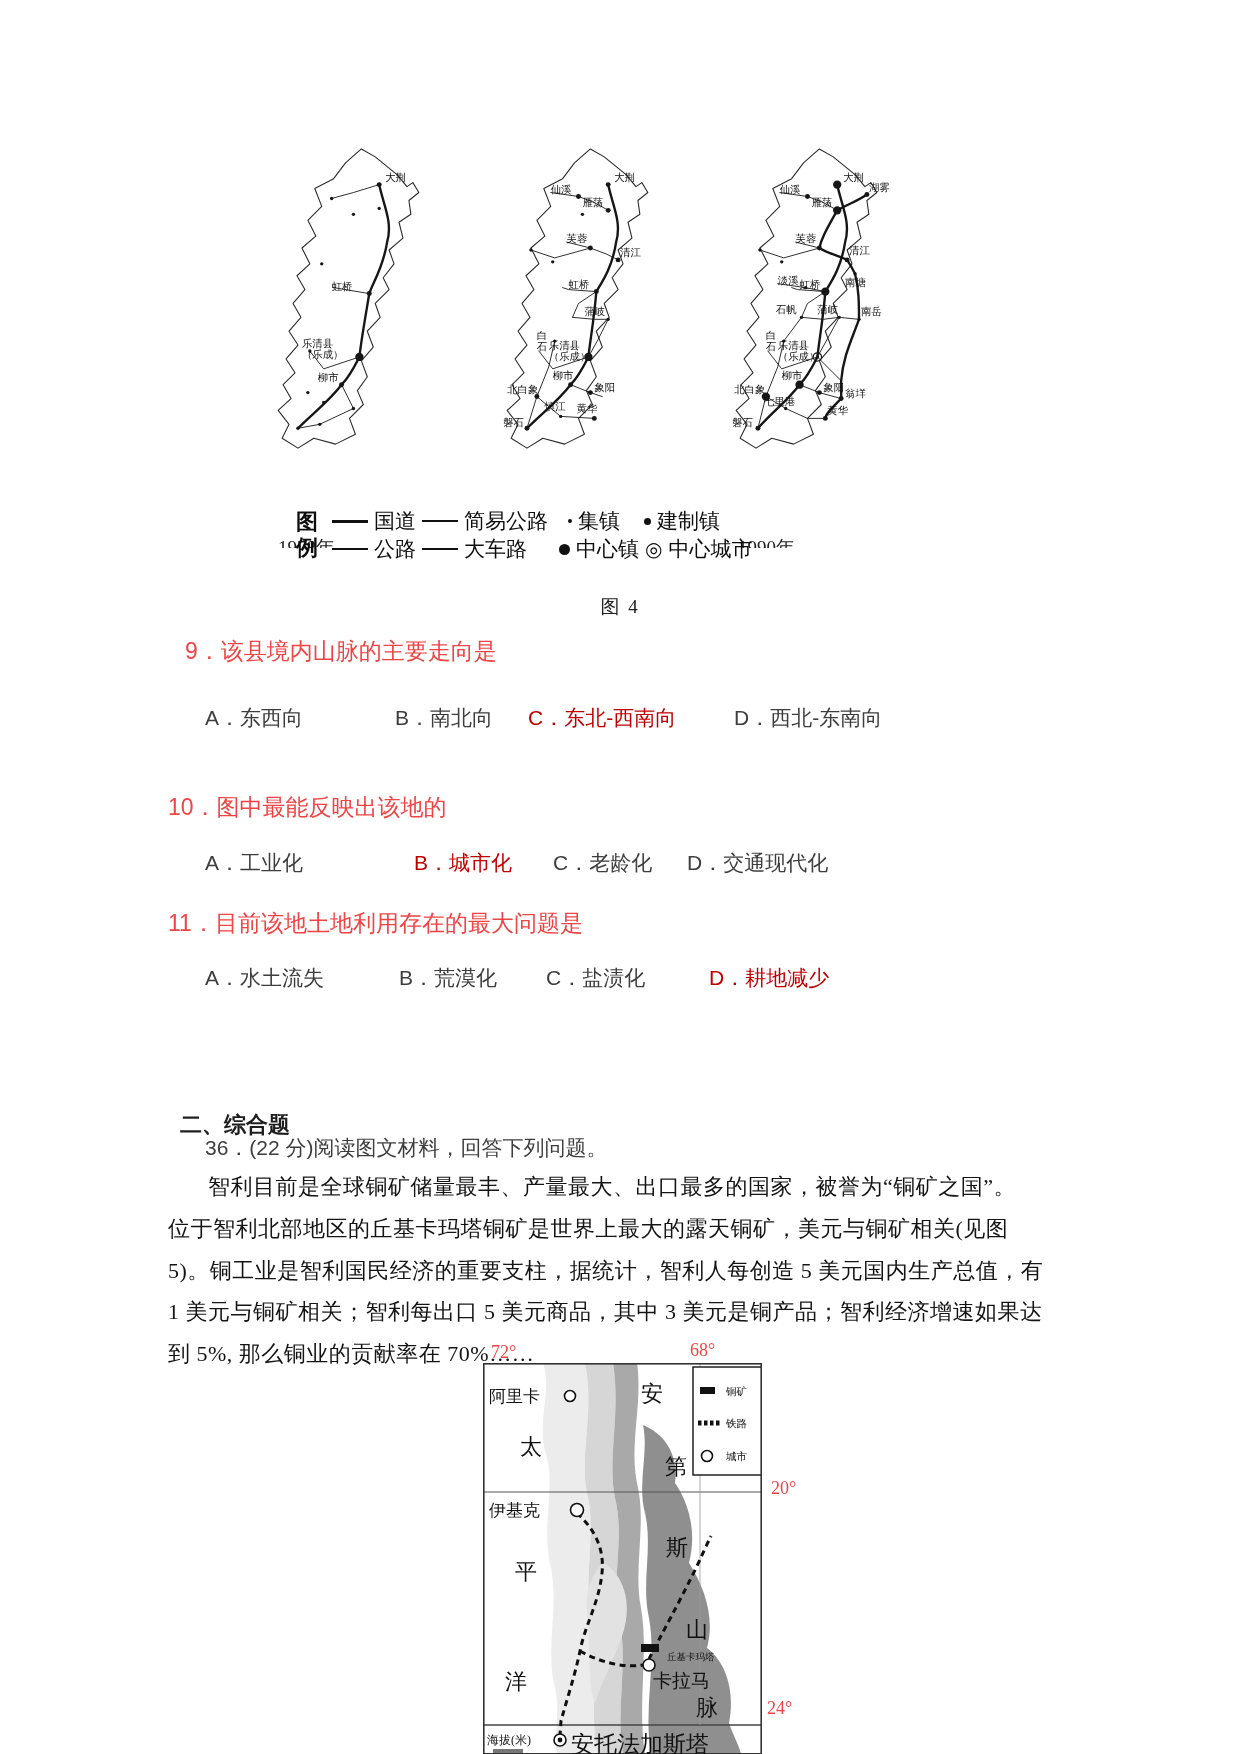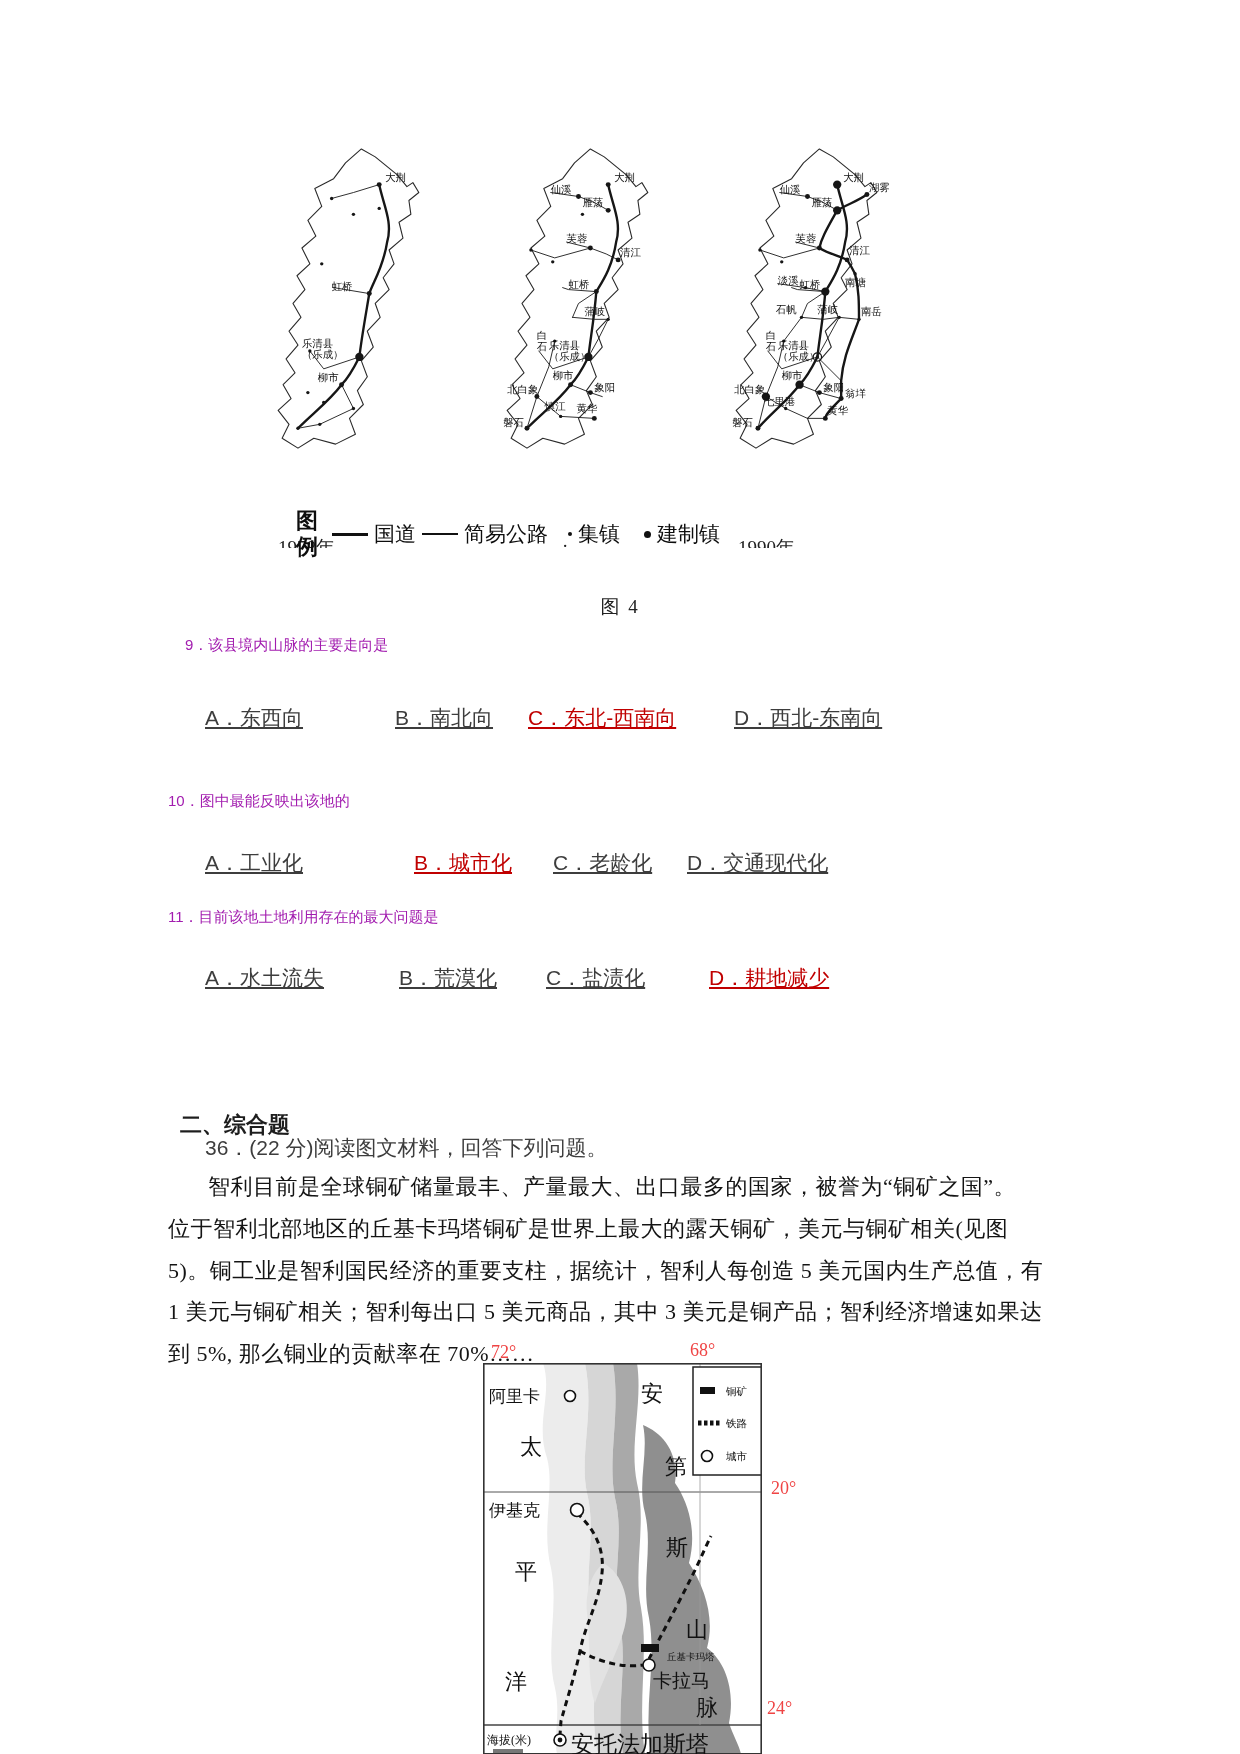--- a/index.html
+++ b/index.html
@@ -27,22 +27,22 @@
   .sym-line{display:inline-block;width:36px;background:#111;}
   .sym-line.w3{height:3px;} .sym-line.w2{height:2px;} .sym-line.w15{height:1.5px;}
   .sym-dot{display:inline-block;border-radius:50%;background:#111;}
   .sym-dot.s{width:4px;height:4px;} .sym-dot.m{width:7px;height:7px;} .sym-dot.l{width:11px;height:11px;}
   .sym-char{font-size:20px;line-height:20px;}
 
   #fig-caption{position:absolute;left:0;right:0;top:594px;text-align:center;
                font-family:"Liberation Serif",serif;font-size:19px;color:#222;letter-spacing:2px;}
 
   
-  .q-title{position:absolute;font-size:15px;color:#a21caf;white-space:nowrap;}
-  .opt{position:absolute;font-size:21px;color:#3d3d3d;white-space:nowrap;text-decoration:underline;}
+  .q-title{position:absolute;font-size:23px;color:#ef4444;white-space:nowrap;}
+  .opt{position:absolute;font-size:21px;color:#3d3d3d;white-space:nowrap;}
   .opt.correct{color:#c00000;}
 
   
   #section-header{position:absolute;left:180px;top:1096px;font-size:22px;font-weight:bold;color:#1d1d1d;margin-top:14px;}
   #q36-intro{position:absolute;left:205px;top:1134px;font-size:21px;color:#3d3d3d;white-space:nowrap;}
   .para-line{position:absolute;left:168px;font-family:"Liberation Serif","DejaVu Serif",serif;
              font-size:22px;color:#141414;white-space:nowrap;letter-spacing:0.5px;}
 
   
   #chile{position:absolute;left:483px;top:1340px;width:330px;height:414px;}
@@ -229,20 +229,30 @@
     <div class="legend-row">
       <span class="sym-line w3"></span>
       <span>国道</span>
       <span class="sym-line w2"></span>
       <span>简易公路</span>
       <span class="sym-dot s" style="margin-left:14px;"></span>
       <span>集镇</span>
       <span class="sym-dot m" style="margin-left:18px;"></span>
       <span>建制镇</span>
     </div>
+    <div class="legend-row">
+      <span class="sym-line w2"></span>
+      <span>公路</span>
+      <span class="sym-line w15"></span>
+      <span>大车路</span>
+      <span class="sym-dot l" style="margin-left:26px;"></span>
+      <span>中心镇</span>
+      <span class="sym-char">◎</span>
+      <span>中心城市</span>
+    </div>
   </div>
 </div>
 
 <div id="fig-caption">图 4</div>
 
 <div class="q-title" style="left:185px;top:636px;">9．该县境内山脉的主要走向是</div>
 <div>
   <span class="opt" style="left:205px;top:704px;">A．东西向</span>
   <span class="opt" style="left:377px;top:704px;margin-left:18px;">B．南北向</span>
   <span class="opt correct" style="left:528px;top:704px;">C．东北-西南向</span>

